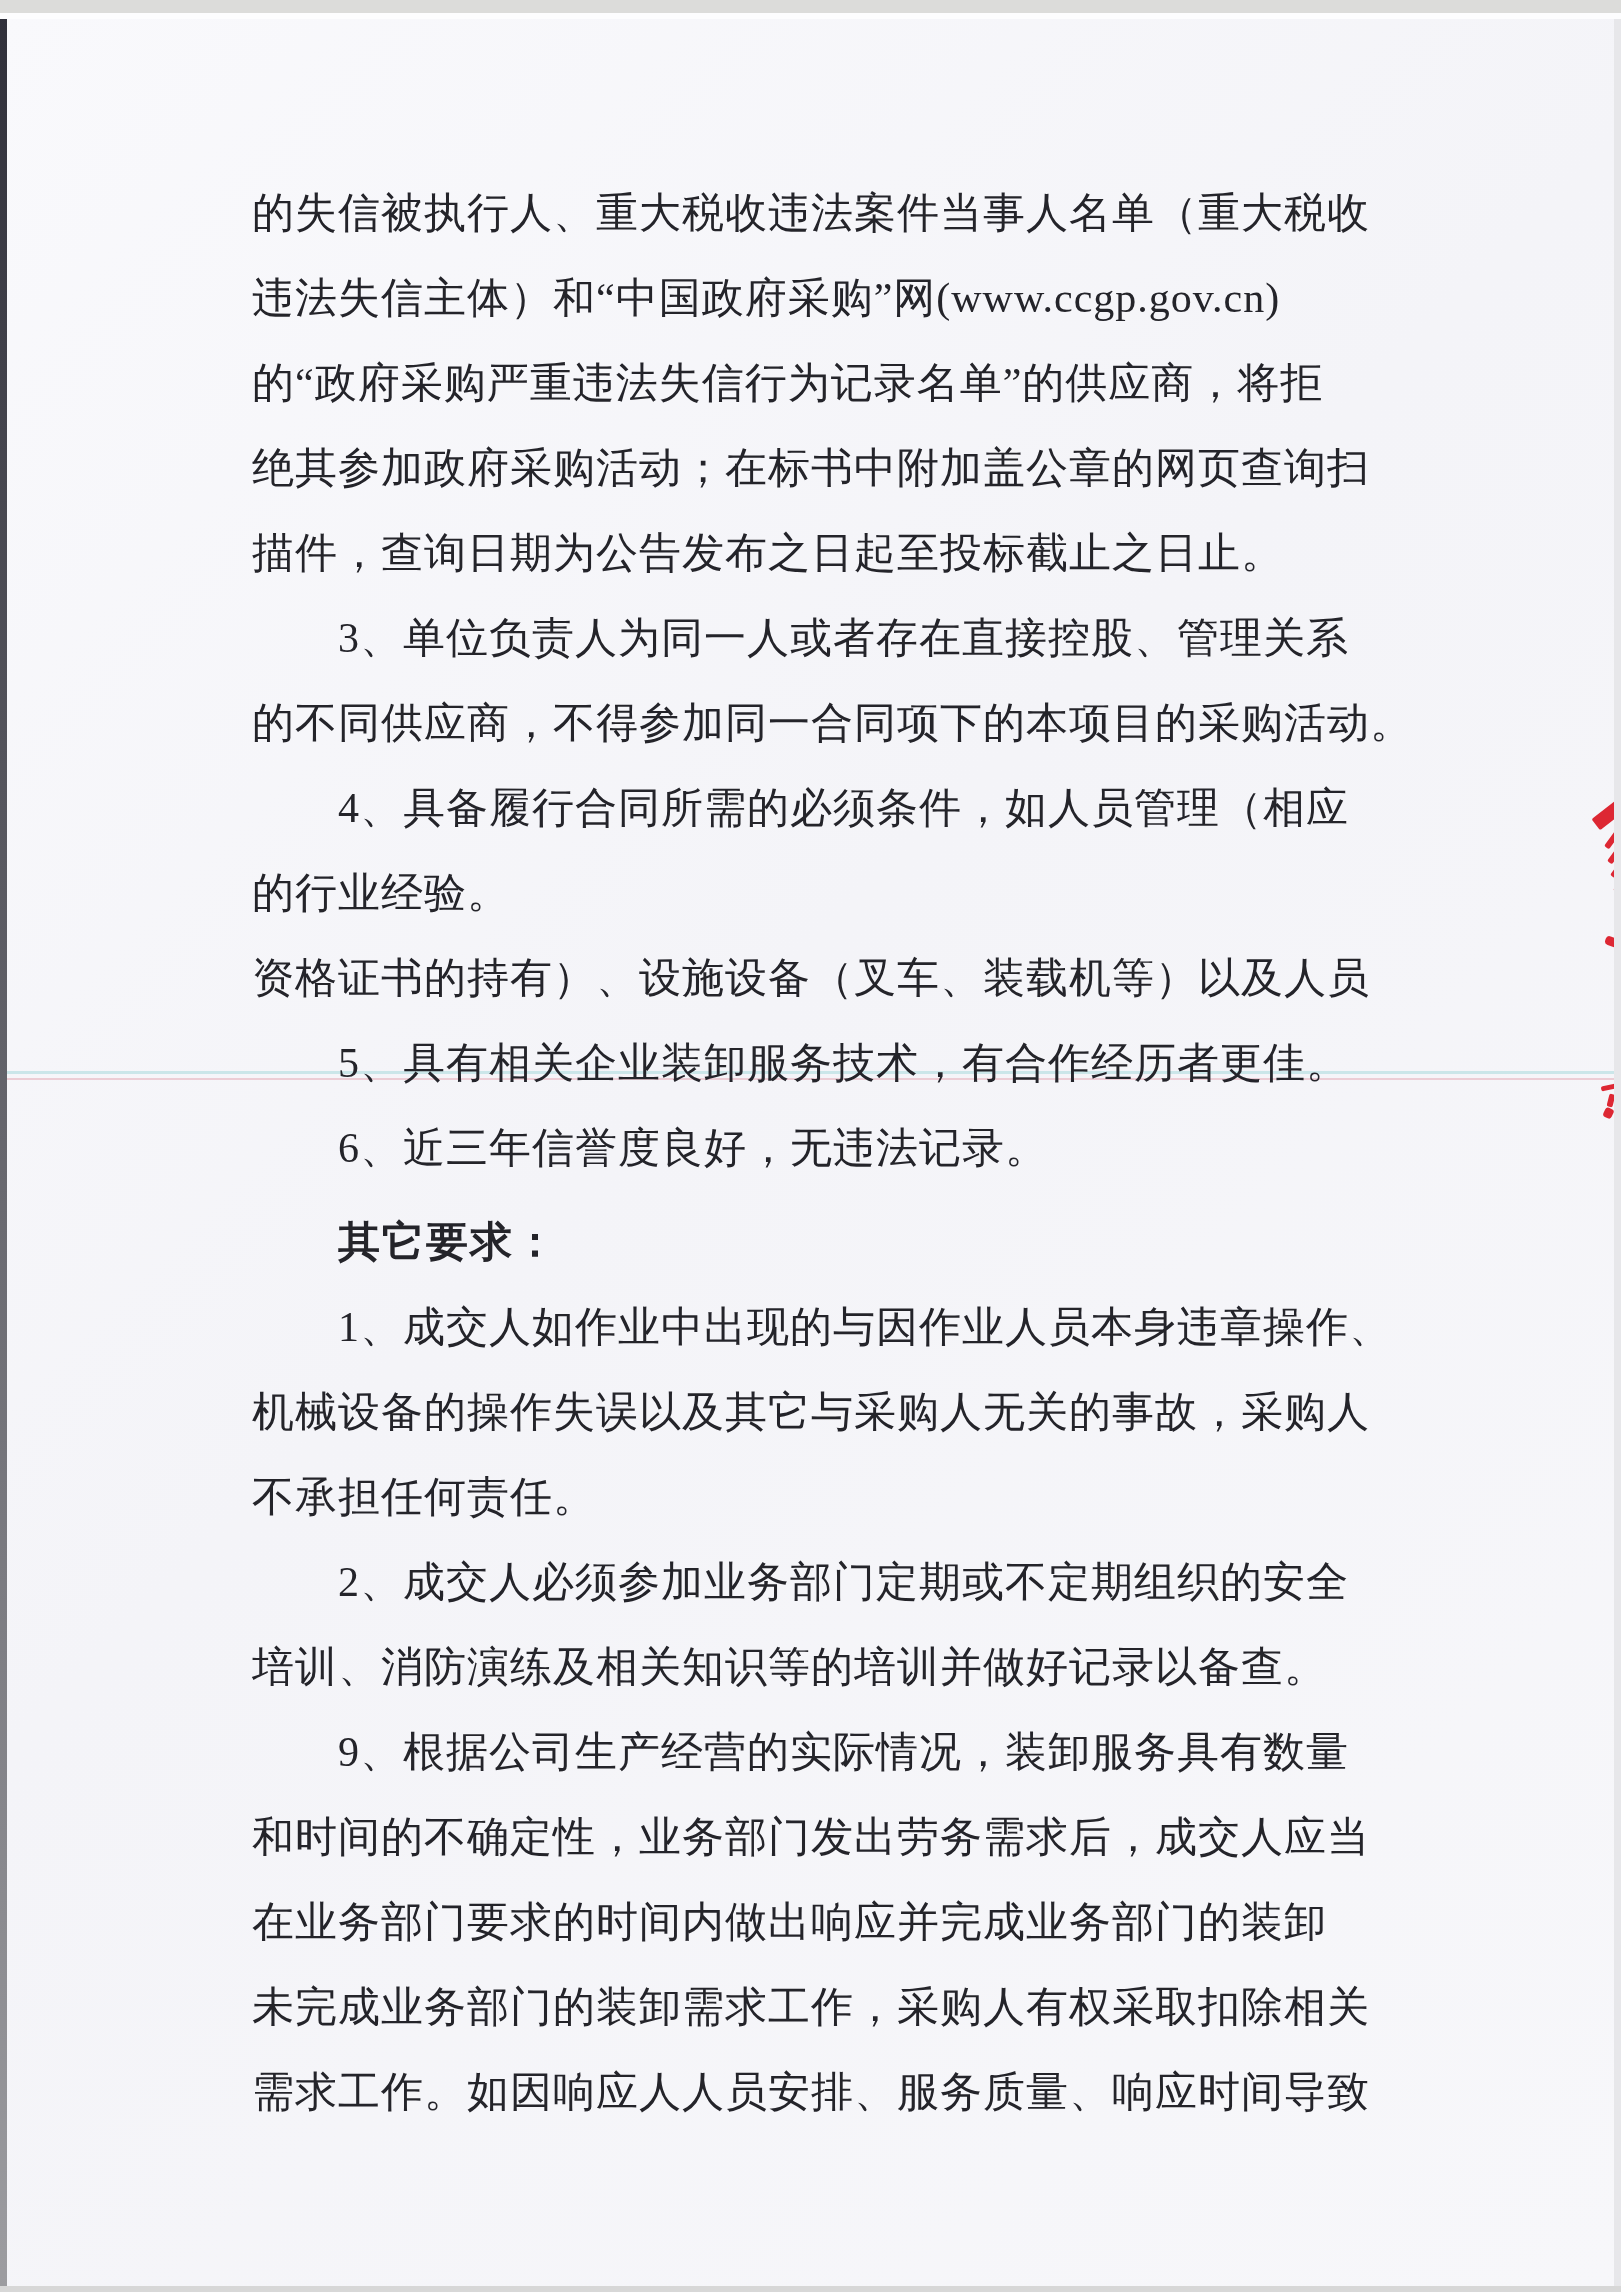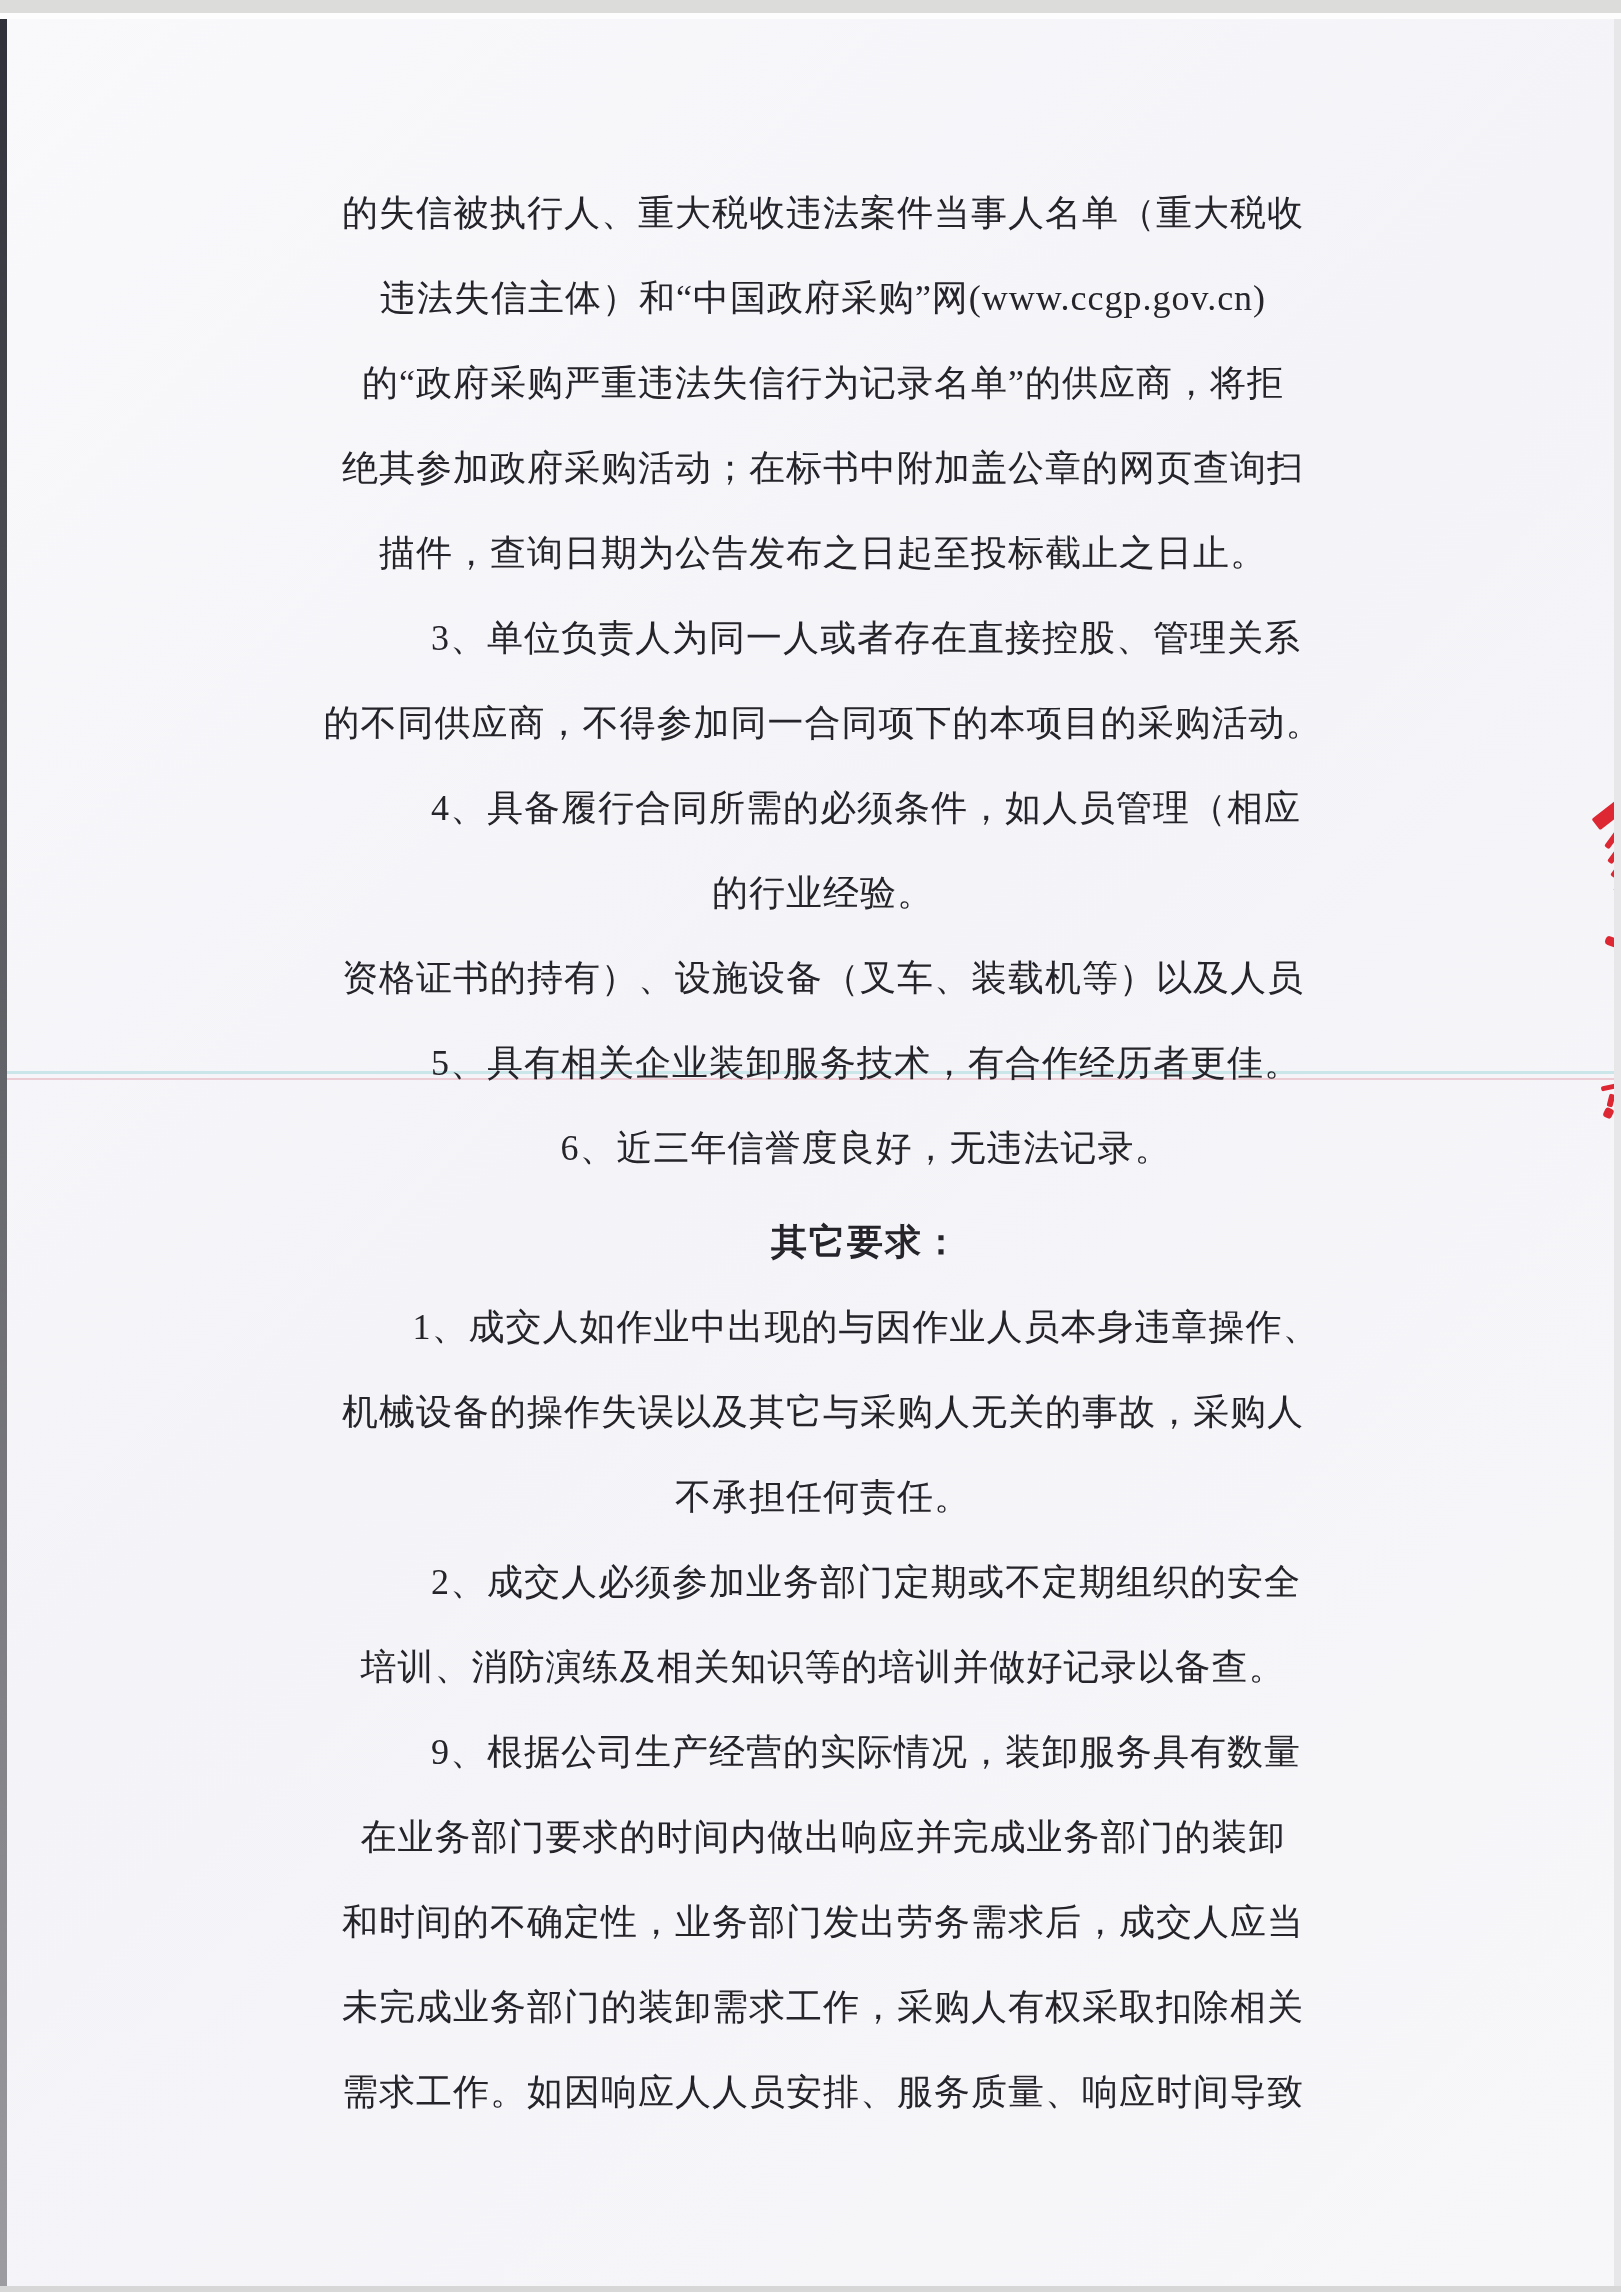--- a/index.html
+++ b/index.html
@@ -44,25 +44,24 @@
     position: absolute; left: 0; top: 1078px; width: 100%; height: 2px;
     opacity: .8; z-index: 1;
   }
   
   .text-block {
     position: absolute; left: 252px; top: 186px; width: 1142px;
     z-index: 2;
   }
   .line {
     height: 85px;
-    font-size: 36px;
+    font-size: 42px;
     line-height: 55px;
     letter-spacing: 1px;
     white-space: nowrap;
-    text-align: center;
   }
   .line.indent { padding-left: 86px; }
   .line.bold { font-weight: 700; letter-spacing: 2px; margin-top: 9px; }
   
   .red-mark { position: absolute; z-index: 3; border-radius: 2px; }
   .rm-bar   { left: 1592px; top: 807px; width: 35px; height: 13.7px; transform: rotate(-38deg); }
   .rm-s1    { left: 1602px; top: 836px; width: 21.6px; height: 5.9px; transform: rotate(-54deg); }
   .rm-s2    { left: 1605px; top: 851px; width: 21.6px; height: 5.9px; transform: rotate(-54deg); }
   .rm-s3    { left: 1608px; top: 865px; width: 21.6px; height: 5.9px; transform: rotate(-54deg); }
   .rm-s4    { left: 1611px; top: 880px; width: 21.6px; height: 5.9px; transform: rotate(-54deg); }
@@ -97,22 +96,22 @@
       <div class="line">资格证书的持有）、设施设备（叉车、装载机等）以及人员</div>
       <div class="line indent">5、具有相关企业装卸服务技术，有合作经历者更佳。</div>
       <div class="line indent">6、近三年信誉度良好，无违法记录。</div>
       <div class="line indent bold">其它要求：</div>
       <div class="line indent">1、成交人如作业中出现的与因作业人员本身违章操作、</div>
       <div class="line">机械设备的操作失误以及其它与采购人无关的事故，采购人</div>
       <div class="line">不承担任何责任。</div>
       <div class="line indent">2、成交人必须参加业务部门定期或不定期组织的安全</div>
       <div class="line">培训、消防演练及相关知识等的培训并做好记录以备查。</div>
       <div class="line indent">9、根据公司生产经营的实际情况，装卸服务具有数量</div>
+      <div class="line">和时间的不确定性，业务部门发出劳务需求后，成交人应当</div>
       <div class="line">在业务部门要求的时间内做出响应并完成业务部门的装卸</div>
-      <div class="line">和时间的不确定性，业务部门发出劳务需求后，成交人应当</div>
       <div class="line">未完成业务部门的装卸需求工作，采购人有权采取扣除相关</div>
       <div class="line">需求工作。如因响应人人员安排、服务质量、响应时间导致</div>
     </div>
 
   <div class="red-mark rm-bar" style="background: rgb(221, 39, 51);"></div>
   <div class="red-mark rm-s1" style="background: rgb(221, 39, 51);"></div>
   <div class="red-mark rm-s2" style="background: rgb(221, 39, 51);"></div>
   <div class="red-mark rm-s3" style="background: rgb(221, 39, 51);"></div>
   <div class="red-mark rm-s4" style="background: rgb(221, 39, 51);"></div>
   <div class="red-mark rm-s5" style="background: rgb(221, 39, 51);"></div>

